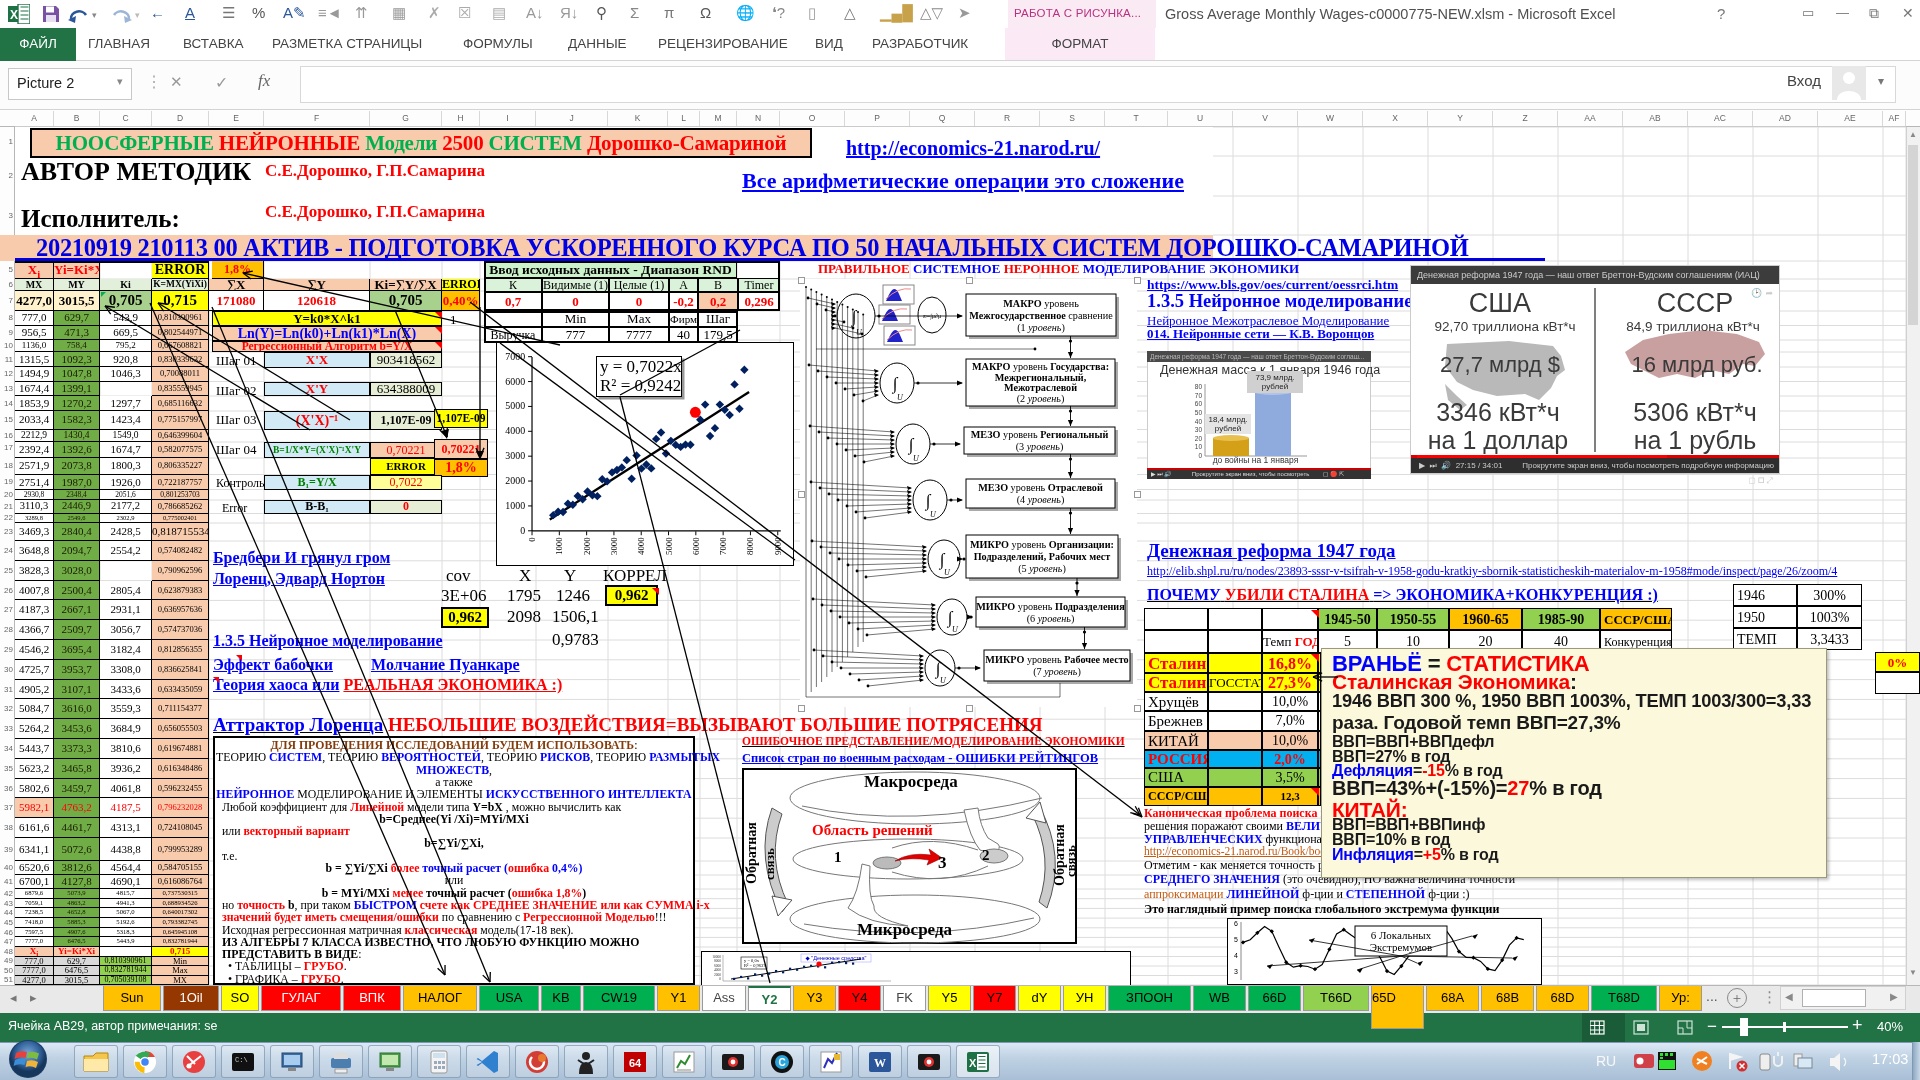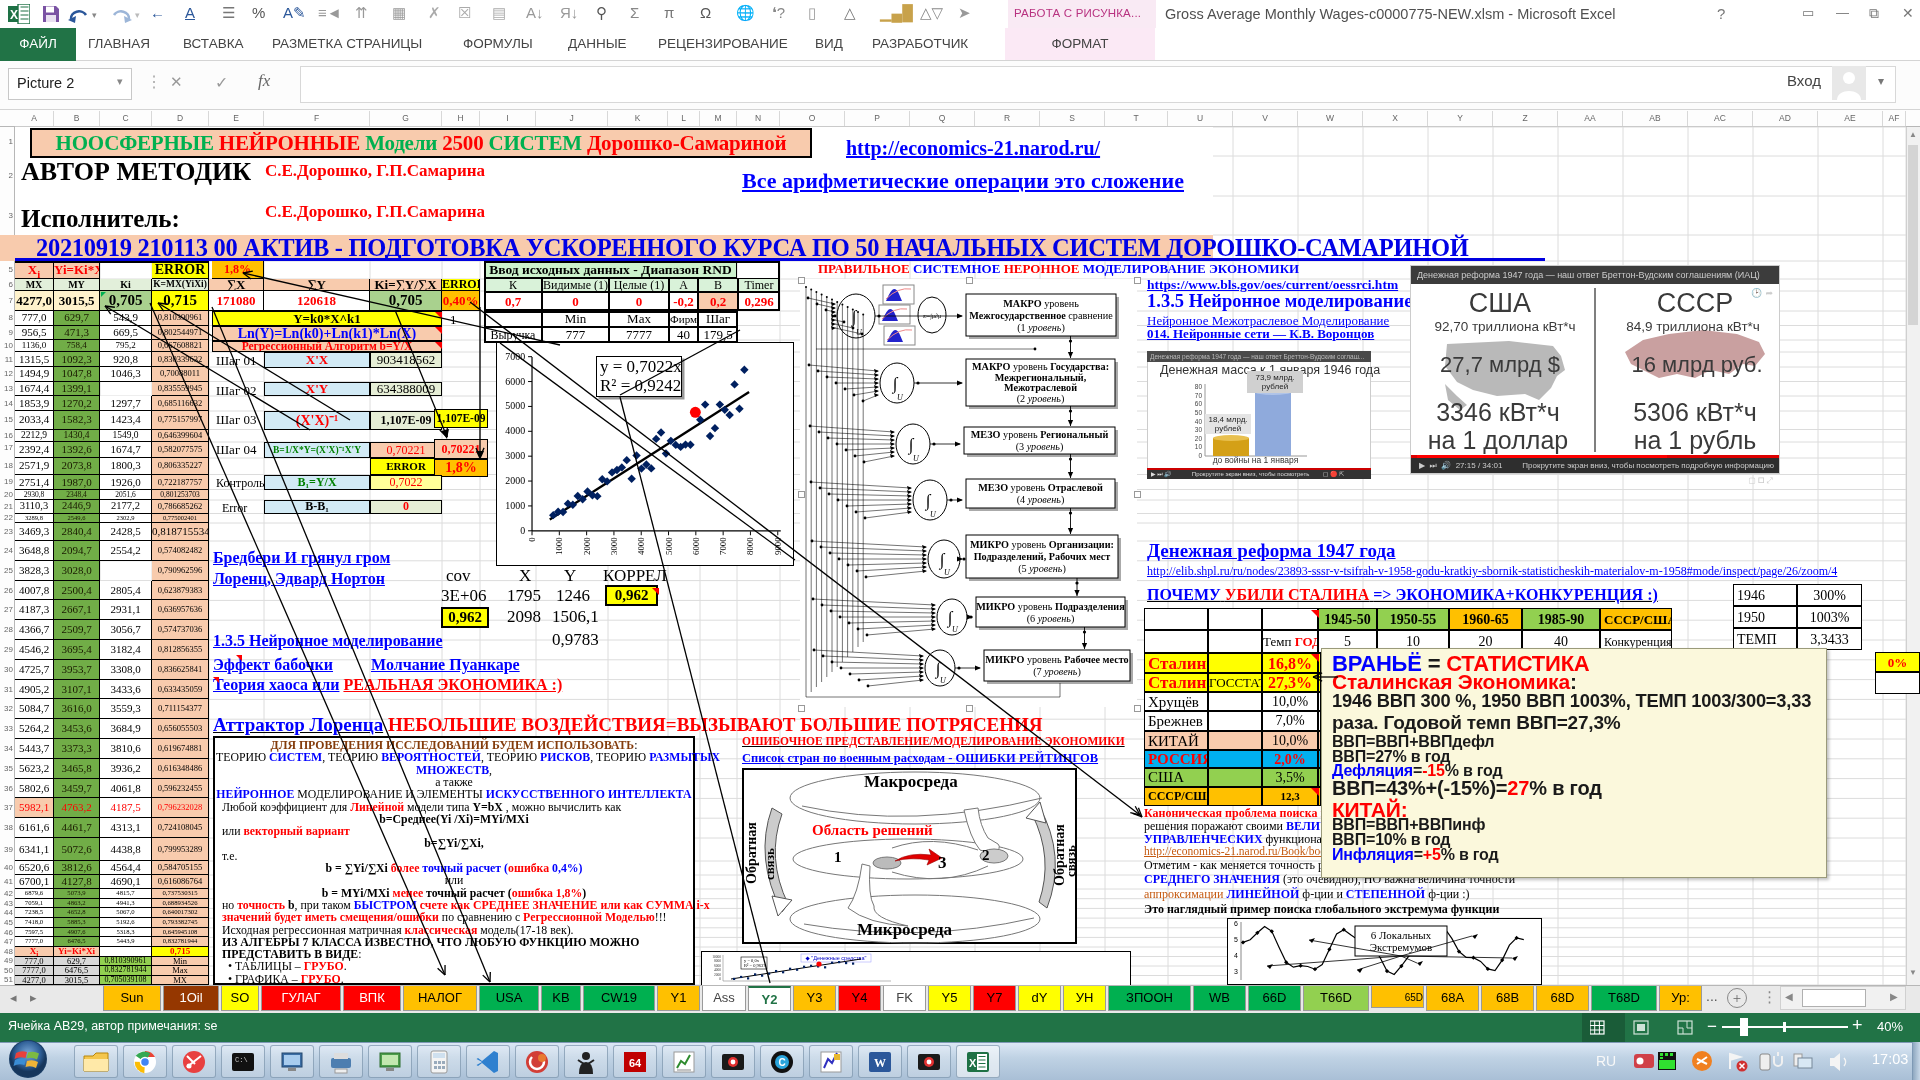--- a/index.html
+++ b/index.html
@@ -1291,21 +1291,21 @@
 <div class="a sans" style="left:838px;top:986px;width:43px;height:25px;background:#FF0000;border:1px solid #9a9a9a;border-top:none;color:#000;font-size:13px;text-align:center;line-height:23px;z-index:10;overflow:hidden">Y4</div>
 <div class="a sans" style="left:883px;top:986px;width:43px;height:25px;background:#FFFFFF;border:1px solid #9a9a9a;border-top:none;color:#444;font-size:13px;text-align:center;line-height:23px;z-index:10;overflow:hidden">FK</div>
 <div class="a sans" style="left:928px;top:986px;width:43px;height:25px;background:#FFFF00;border:1px solid #9a9a9a;border-top:none;color:#000;font-size:13px;text-align:center;line-height:23px;z-index:10;overflow:hidden">Y5</div>
 <div class="a sans" style="left:973px;top:986px;width:43px;height:25px;background:#FF0000;border:1px solid #9a9a9a;border-top:none;color:#000;font-size:13px;text-align:center;line-height:23px;z-index:10;overflow:hidden">Y7</div>
 <div class="a sans" style="left:1018px;top:986px;width:43px;height:25px;background:#FFFF00;border:1px solid #9a9a9a;border-top:none;color:#000;font-size:13px;text-align:center;line-height:23px;z-index:10;overflow:hidden">dY</div>
 <div class="a sans" style="left:1063px;top:986px;width:43px;height:25px;background:#FFFF00;border:1px solid #9a9a9a;border-top:none;color:#000;font-size:13px;text-align:center;line-height:23px;z-index:10;overflow:hidden">УН</div>
 <div class="a sans" style="left:1108px;top:986px;width:83px;height:25px;background:#00B050;border:1px solid #9a9a9a;border-top:none;color:#000;font-size:13px;text-align:center;line-height:23px;z-index:10;overflow:hidden">ЗПООН</div>
 <div class="a sans" style="left:1193px;top:986px;width:53px;height:25px;background:#00B050;border:1px solid #9a9a9a;border-top:none;color:#000;font-size:13px;text-align:center;line-height:23px;z-index:10;overflow:hidden">WB</div>
 <div class="a sans" style="left:1248px;top:986px;width:53px;height:25px;background:#00B050;border:1px solid #9a9a9a;border-top:none;color:#000;font-size:13px;text-align:center;line-height:23px;z-index:10;overflow:hidden">66D</div>
 <div class="a sans" style="left:1303px;top:986px;width:66px;height:25px;background:#92D050;border:1px solid #9a9a9a;border-top:none;color:#000;font-size:13px;text-align:center;line-height:23px;z-index:10;overflow:hidden">T66D</div>
-<div class="a sans" style="left:1371px;top:986px;width:53px;height:22px;background:#FFC000;border:1px solid #9a9a9a;border-top:none;color:#000;font-size:10px;text-align:right;line-height:23px;z-index:10;overflow:hidden">65D</div>
+<div class="a sans" style="left:1371px;top:986px;width:53px;height:43px;background:#FFC000;border:1px solid #9a9a9a;border-top:none;color:#000;font-size:13px;text-align:left;line-height:23px;z-index:10;overflow:hidden">65D</div>
 <div class="a sans" style="left:1426px;top:986px;width:53px;height:25px;background:#FFC000;border:1px solid #9a9a9a;border-top:none;color:#000;font-size:13px;text-align:center;line-height:23px;z-index:10;overflow:hidden">68A</div>
 <div class="a sans" style="left:1481px;top:986px;width:53px;height:25px;background:#FFC000;border:1px solid #9a9a9a;border-top:none;color:#000;font-size:13px;text-align:center;line-height:23px;z-index:10;overflow:hidden">68B</div>
 <div class="a sans" style="left:1536px;top:986px;width:53px;height:25px;background:#FFC000;border:1px solid #9a9a9a;border-top:none;color:#000;font-size:13px;text-align:center;line-height:23px;z-index:10;overflow:hidden">68D</div>
 <div class="a sans" style="left:1591px;top:986px;width:66px;height:25px;background:#00B050;border:1px solid #9a9a9a;border-top:none;color:#000;font-size:13px;text-align:center;line-height:23px;z-index:10;overflow:hidden">T68D</div>
 <div class="a sans" style="left:1659px;top:986px;width:43px;height:25px;background:#FFC000;border:1px solid #9a9a9a;border-top:none;color:#000;font-size:13px;text-align:center;line-height:23px;z-index:10;overflow:hidden">Ур:</div>
 <div class="a" style="left:1706px;top:988px;font-size:14px;color:#555;z-index:10;font-family:Liberation Sans">...</div>
 <div class="a" style="left:1727px;top:988px;width:20px;height:20px;border:1.5px solid #888;border-radius:50%;color:#666;font-size:15px;text-align:center;line-height:18px;z-index:10">+</div>
 <div class="a" style="left:1762px;top:988px;font-size:15px;color:#888;z-index:10">⋮</div>
 <div class="a" style="left:1780px;top:986px;width:126px;height:24px;background:#F1F1F1;border:1px solid #D0D0D0;z-index:10"></div>
 <div class="a" style="left:1785px;top:991px;font-size:10px;color:#888;z-index:11">◀</div>

